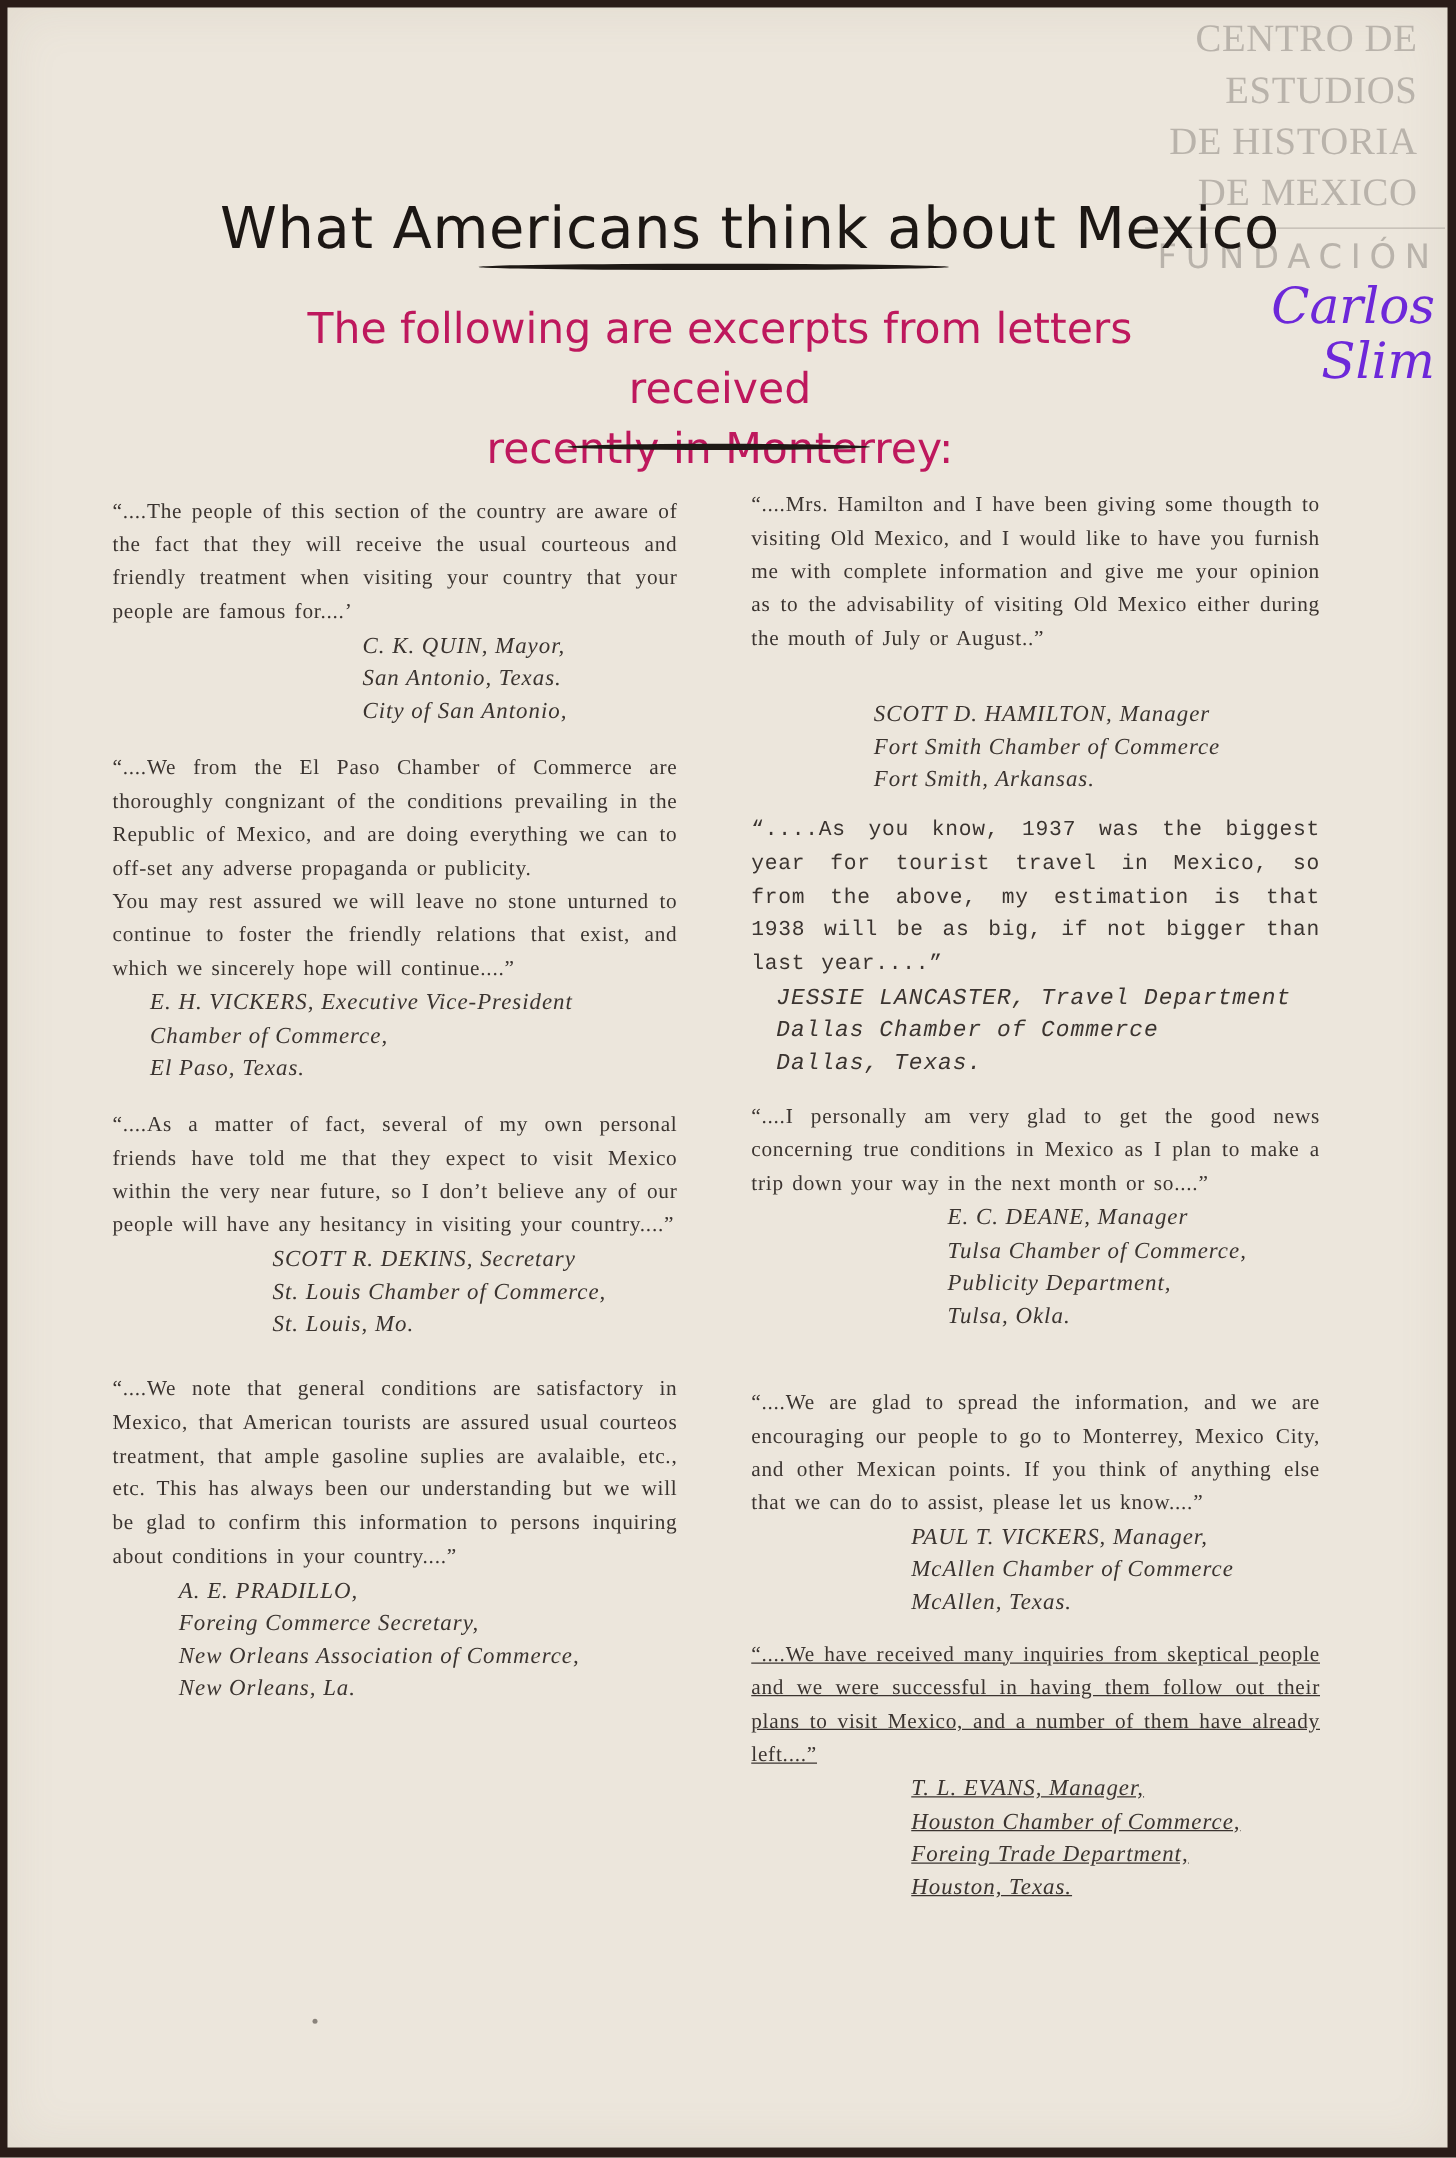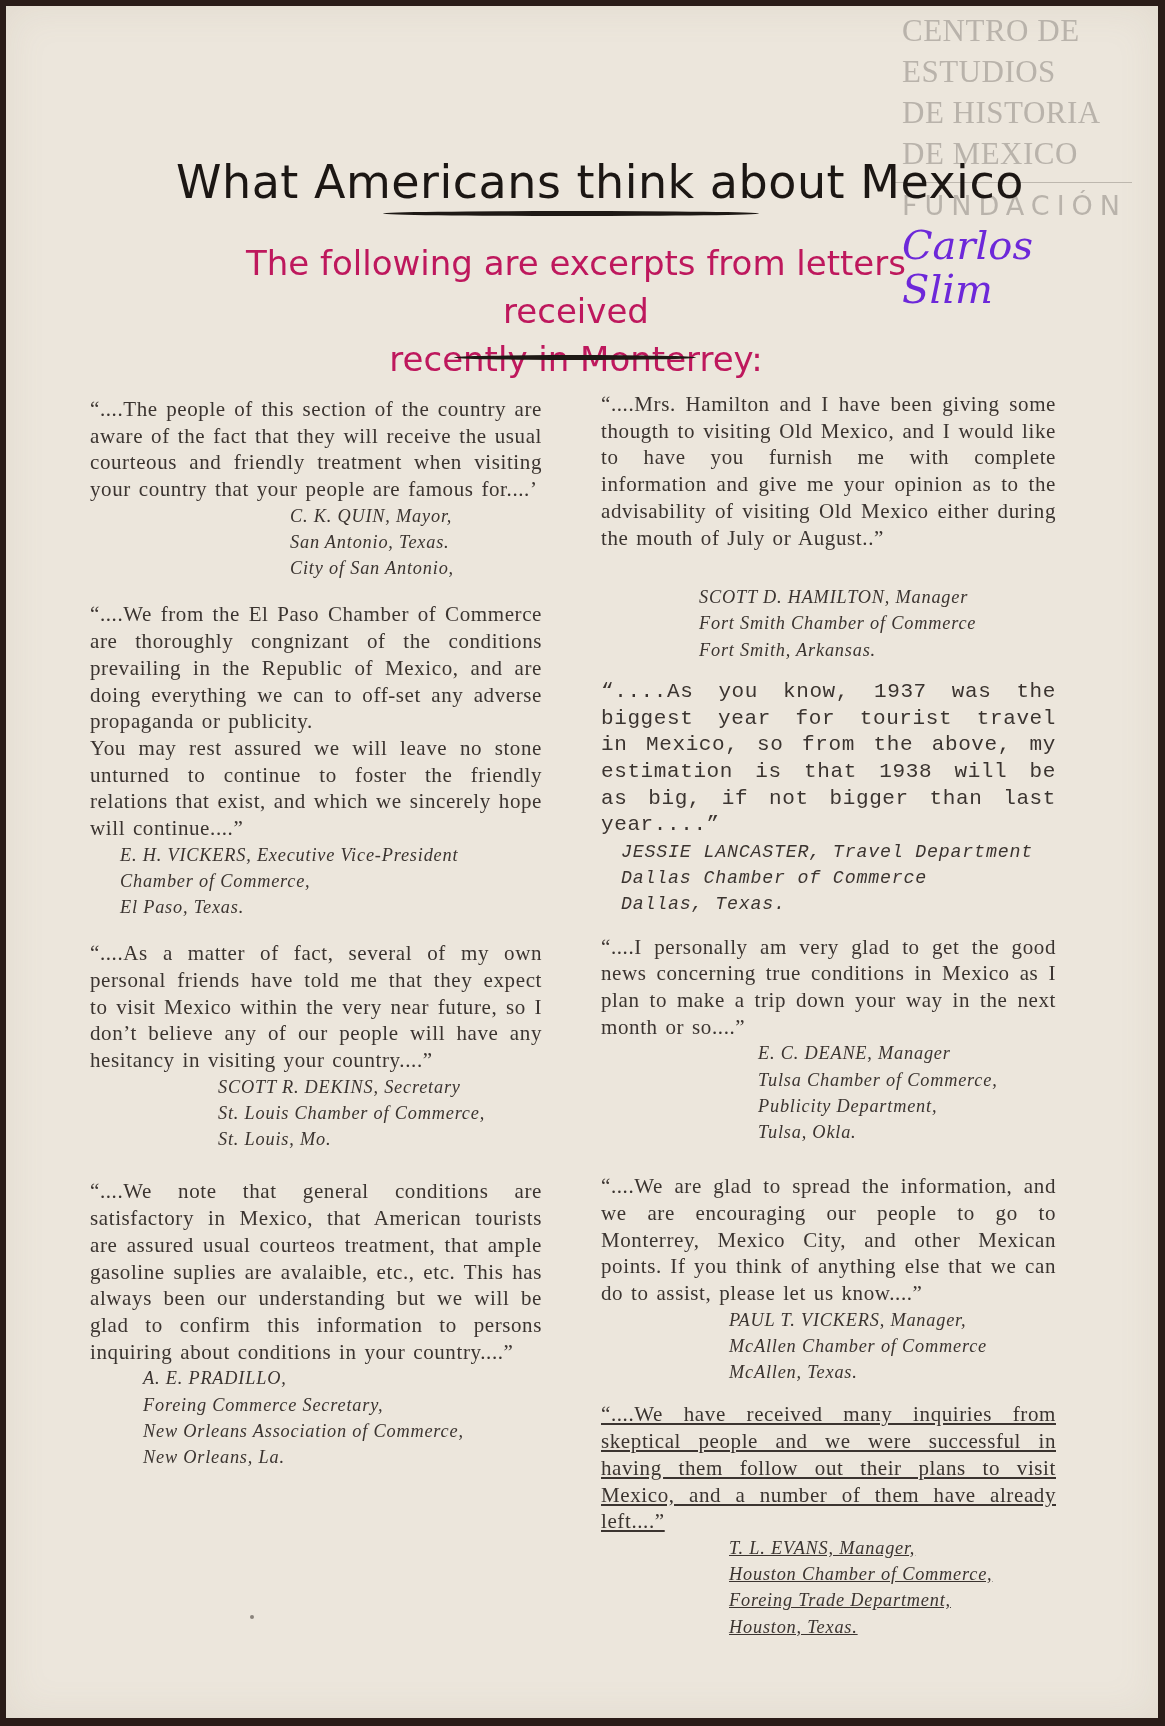--- a/index.html
+++ b/index.html
@@ -9,22 +9,22 @@
     position: relative; overflow: hidden;
     font-family: "Liberation Serif", "DejaVu Serif", serif;
   }
   .page {
     position: absolute; left: 6px; top: 6px;
     width: 1152px; height: 1712px;
     background: #ece6dc;
     box-shadow: inset 0 0 40px rgba(150,130,110,0.12);
   }
   .watermark {
-    position: absolute; left: 896px; top: 4px; width: 230px;
-    color: #b9b3ab; 
+    position: absolute; left: 920px; top: 4px; width: 230px;
+    color: #b9b3ab; text-align: right;
   }
   .wm-line { font-family: "Liberation Serif", serif; font-size: 31px; line-height: 41px; letter-spacing: 0.5px; padding-right: 22px; }
   .wm-rule { border-top: 1px solid #bdb7ae; margin: 8px 0 6px -10px; width: 240px; }
   .wm-fund { font-family: "DejaVu Sans", sans-serif; font-size: 27px; letter-spacing: 7px; line-height: 34px; padding-right: 6px; }
   .wm-sig { font-family: "DejaVu Serif", serif; font-style: italic; font-size: 40px; line-height: 44px; padding-right: 8px; color: #6d28d9; }
 
   .title {
     position: absolute; left: 170px; top: 118px; width: 790px;
     font-family: "DejaVu Sans", sans-serif; font-size: 46px; color: #1c1714;
     letter-spacing: 0.5px; white-space: nowrap; font-weight: normal;
@@ -38,21 +38,21 @@
   .subtitle {
     position: absolute; left: 180px; top: 233px; width: 780px;
     font-family: "DejaVu Sans", sans-serif; font-size: 34px; line-height: 48px;
     color: #be185d; text-align: center;
   }
   .col { position: absolute; width: 452px; color: #3b3430; }
   .col.left { left: 84px; top: 390px; }
   .col.right { left: 595px; top: 385px; width: 455px; }
   .letter { margin-bottom: 18px; }
   .quote {
-    font-size: 21px; line-height: 26.7px; text-align: justify;
+    font-size: 17px; line-height: 26.7px; text-align: justify;
     letter-spacing: 0.6px; word-spacing: 2px;
   }
   .sig { font-style: italic; font-size: 18.3px; line-height: 26.2px; letter-spacing: 0.8px; white-space: nowrap; }
   .sig-line { display: block; }
   .dot { position: absolute; width: 4px; height: 4px; background: #8a837b; border-radius: 50%; }
 </style>
 </head>
 <body>
 
 <div class="page">
@@ -121,21 +121,21 @@
         </div>
       </div>
       <div class="letter" style="margin-bottom: 16px; font-family: Liberation Mono, monospace;">
         <div class="quote">“....As you know, 1937 was the biggest year for tourist travel in Mexico, so from the above, my estimation is that 1938 will be as big, if not bigger than last year....”</div>
         <div class="sig" style="padding-left: 20px;">
           <span class="sig-line">JESSIE LANCASTER, Travel Department</span>
           <span class="sig-line">Dallas Chamber of Commerce</span>
           <span class="sig-line">Dallas, Texas.</span>
         </div>
       </div>
-      <div class="letter" style="margin-bottom: 28px;">
+      <div class="letter" style="margin-bottom: 44px;">
         <div class="quote">“....I personally am very glad to get the good news concerning true conditions in Mexico as I plan to make a trip down your way in the next month or so....”</div>
         <div class="sig" style="padding-left: 157px;">
           <span class="sig-line">E. C. DEANE, Manager</span>
           <span class="sig-line">Tulsa Chamber of Commerce,</span>
           <span class="sig-line">Publicity Department,</span>
           <span class="sig-line">Tulsa, Okla.</span>
         </div>
       </div>
       <div class="letter" style="margin-bottom: 16px;">
         <div class="quote">“....We are glad to spread the information, and we are encouraging our people to go to Monterrey, Mexico City, and other Mexican points. If you think of anything else that we can do to assist, please let us know....”</div>

